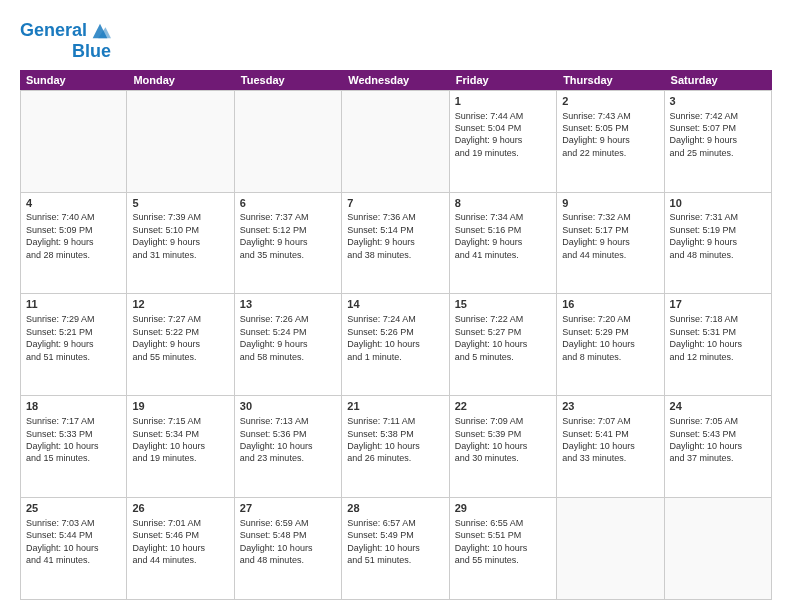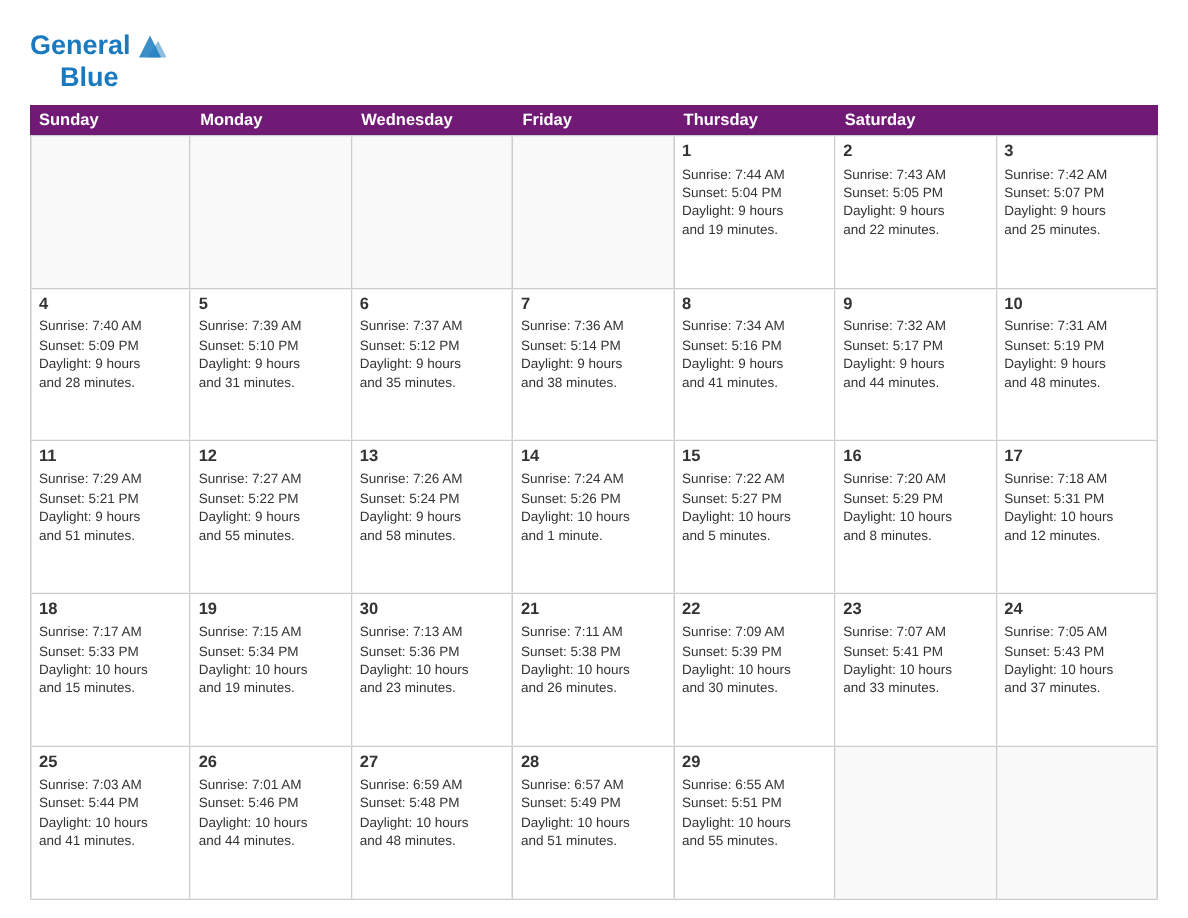--- a/index.html
+++ b/index.html
@@ -20,20 +20,21 @@
     .header {
       display: flex;
       justify-content: space-between;
       align-items: flex-start;
       margin-bottom: 8px;
     }
     .logo {
       display: flex;
       align-items: center;
       margin-top: 4px;
+      text-align: right;
     }
     .logo-text {
       font-size: 18px;
       font-weight: bold;
       color: #333;
       line-height: 1.1;
     }
     .logo-text span {
       color: #1a7abf;
     }
@@ -133,20 +134,21 @@
     <div class="title-area">
       <div class="month-title"></div>
       <div class="subtitle"></div>
     </div>
   </div>
 
   <div class="calendar">
     <div class="cal-header">
     <div class="cal-header-cell">Sunday</div>
         <div class="cal-header-cell">Monday</div>
+        <div class="cal-header-cell">Tuesday</div>
         <div class="cal-header-cell">Wednesday</div>
         <div class="cal-header-cell">Friday</div>
         <div class="cal-header-cell">Thursday</div>
         <div class="cal-header-cell">Saturday</div>
       </div>
     <div class="cal-body">
     <div class="cal-row">
           <div class="cal-cell empty"></div>
           <div class="cal-cell empty"></div>
           <div class="cal-cell empty"></div>

